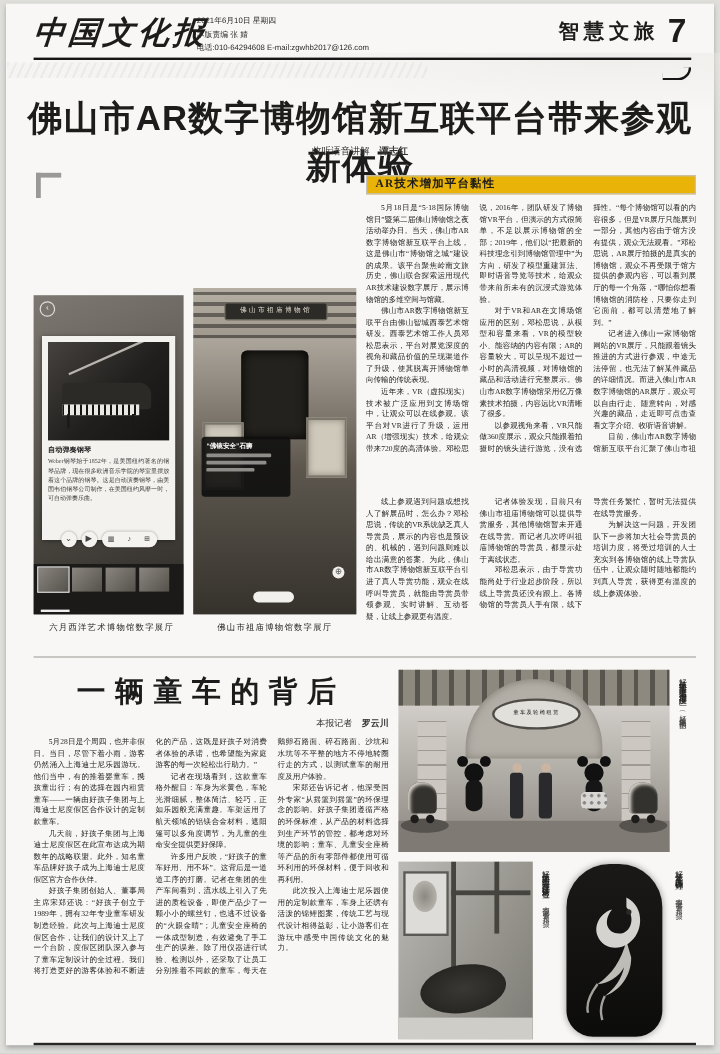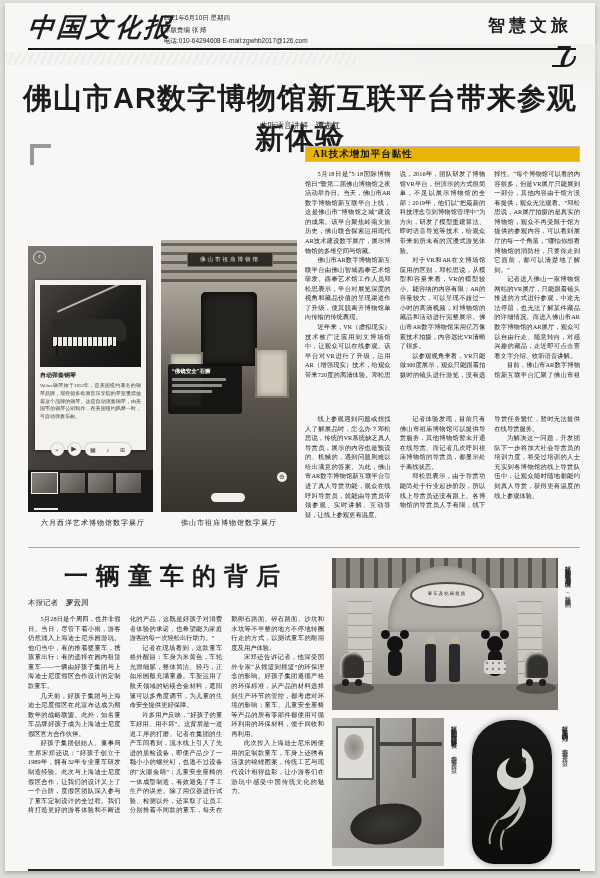--- a/index.html
+++ b/index.html
@@ -6,21 +6,21 @@
   .page{position:relative;width:600px;height:878px;background:#dededb;overflow:hidden;
         font-family:"Liberation Serif","DejaVu Serif",serif;color:#1c1c1c;}
   .sheet{position:absolute;left:5px;top:3px;right:5px;bottom:7px;background:#f8f7f5;
          box-shadow:0 2px 4px rgba(0,0,0,.25);}
   
   .hdr{position:absolute;left:28px;top:8px;width:548px;height:40px;border-bottom:2px solid #161616;}
   .logo{position:absolute;left:0;top:2px;font-size:26px;font-weight:bold;font-style:italic;
         letter-spacing:3px;transform:skewX(-5deg);font-family:"DejaVu Serif",serif;}
   .hinfo{position:absolute;left:136px;top:4px;font-size:6.5px;line-height:1.8;color:#2a2a2a;
          font-family:"Liberation Sans",sans-serif;}
-  .hright{position:absolute;right:4px;top:6px;display:flex;align-items:flex-end;gap:7px;flex-direction:column;}
+  .hright{position:absolute;right:4px;top:6px;display:flex;align-items:flex-end;gap:7px;}
   .secname{font-size:17px;font-weight:bold;letter-spacing:4px;}
   .pagenum{font-size:28px;font-weight:900;font-family:"Liberation Sans",sans-serif;line-height:.85;}
   .swoosh{position:absolute;right:0;top:48px;width:22px;height:9px;border-right:2px solid #161616;
           border-bottom:2px solid #161616;border-bottom-right-radius:12px;}
   .hatch{position:absolute;left:6px;top:52px;width:350px;height:13px;opacity:.7;
          background:repeating-linear-gradient(115deg,#e7e6e3 0 2px,#f4f3f1 2px 6px);}
   .sweep{position:absolute;right:0;top:44px;width:460px;height:100px;pointer-events:none;opacity:.6;
          background:radial-gradient(120% 90% at 80% 0%,#e9e8e5 0%,rgba(233,232,229,0) 60%);}
   
   .kicker{position:absolute;left:34px;top:63px;font-size:11px;font-weight:bold;font-style:italic;
@@ -88,21 +88,21 @@
   .cols3{position:absolute;left:0;width:275px;column-count:3;column-gap:9px;font-size:6.3px;
          line-height:1.52;text-align:justify;overflow:hidden;}
   .cols3 p{margin:0;text-indent:2em;}
   
   .divider{position:absolute;left:28px;right:20px;top:547px;height:1px;background:#a9a8a5;}
   .botrule{position:absolute;left:28px;right:20px;top:869px;height:2px;background:#252525;}
   
   .botsec{position:absolute;left:28px;top:556px;width:552px;height:310px;}
   .h2{position:absolute;left:0;top:4px;width:296px;text-align:center;font-size:24px;font-weight:900;
       letter-spacing:8px;font-family:"Liberation Sans",sans-serif;}
-  .byline2{position:absolute;left:0;top:42px;width:296px;text-align:left;font-size:7.5px;color:#333;}
+  .byline2{position:absolute;left:0;top:42px;width:296px;text-align:right;font-size:7.5px;color:#333;}
   .byline2 b{margin-left:6px;}
   .btext{position:absolute;left:0;top:58px;width:296px;height:252px;column-count:3;column-gap:9px;
          font-size:6.3px;line-height:1.52;text-align:justify;overflow:hidden;}
   .btext p{margin:0;text-indent:2em;}
   
   .photos{position:absolute;left:304px;top:0;width:248px;height:310px;}
   .vcap{position:absolute;writing-mode:vertical-rl;font-size:6.5px;letter-spacing:1px;color:#222;}
   .vcap .credit{margin-top:10px;font-size:6px;color:#444;}
   .disney{position:absolute;left:0;top:2px;width:226px;height:152px;overflow:hidden;
           background:linear-gradient(#e3e2df 0%,#c7c4bf 30%,#a39f98 72%,#8b877f 100%);}

